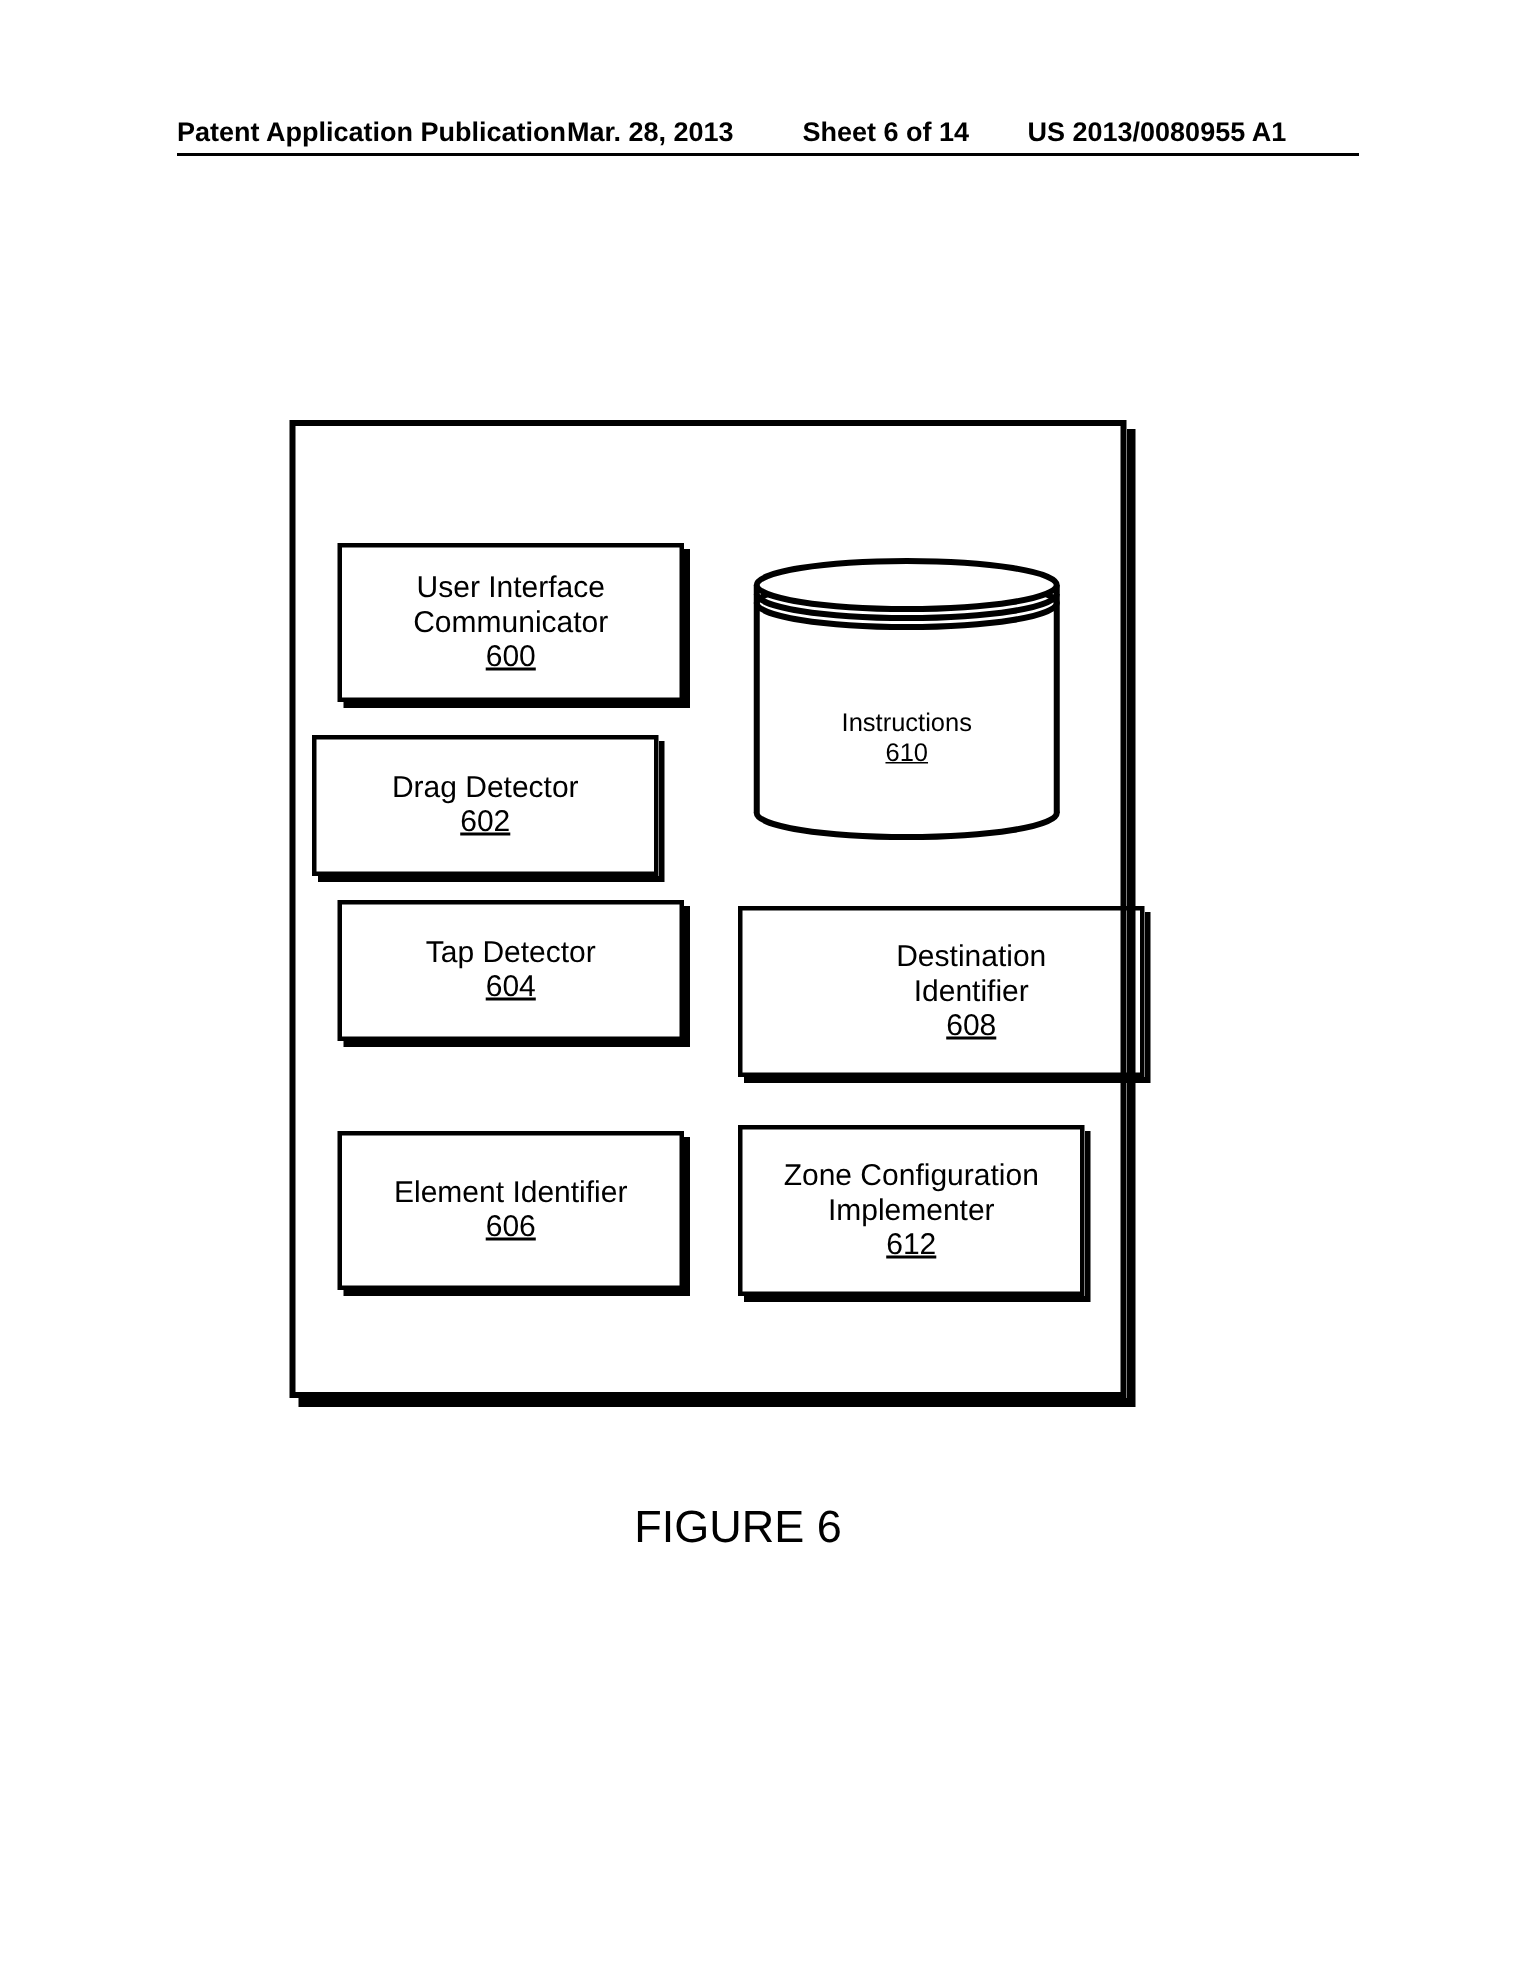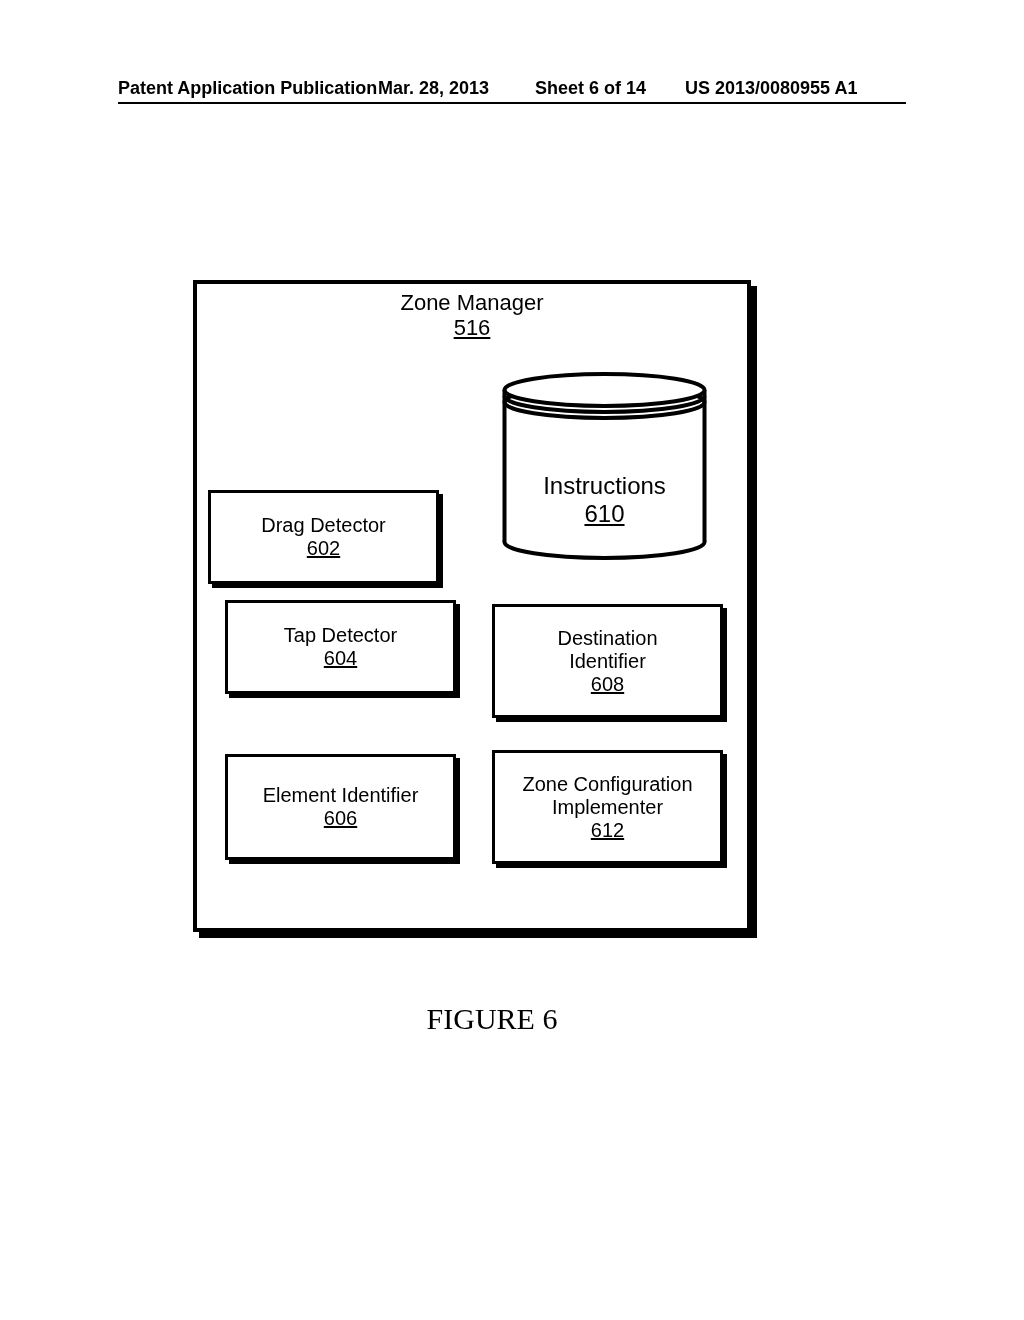--- a/index.html
+++ b/index.html
@@ -42,21 +42,20 @@
     box-shadow: 6px 6px 0 #000;
   }
 
   .figure-caption {
     position: absolute;
     top: 1002px;
     left: 0;
     width: 984px;
     text-align: center;
     font-size: 30px;
-    font-family: Liberation Serif, serif;
   }
 
   .title-block {
     text-align: center;
     margin-top: 6px;
     font-size: 22px;
     line-height: 1.15;
   }
   .title-block .ref { text-decoration: underline; }
 
@@ -73,56 +72,57 @@
   }
   .module .ref { text-decoration: underline; }
 
   
   .m600 { left: 28px; top: 78px;  width: 225px; height: 100px; }
   .m602 { left: 11px; top: 206px; width: 225px; height:  88px; }
   .m604 { left: 28px; top: 316px; width: 225px; height:  88px; }
   .m606 { left: 28px; top: 470px; width: 225px; height: 100px; }
 
   
-  .m608 { left: 295px; top: 320px; width: 225px; height: 108px; }
+  .m608 { left: 295px; top: 320px; width: 225px; height: 108px; padding-left: 40px; }
   .m612 { left: 295px; top: 466px; width: 225px; height: 108px; }
 
   
   .cylinder-wrap {
     position: absolute;
     left: 295px; top: 88px;
     width: 225px; height: 188px;
   }
   .cyl-label {
     position: absolute;
     left: 0; top: 100px;
     width: 225px;
     text-align: center;
-    font-size: 24px;
+    font-size: 17px;
     line-height: 1.15;
   }
   .cyl-label .ref { text-decoration: underline; }
 </style>
 </head>
 <body>
 
 <div class="page-header">
   <span class="hdr-pub">Patent Application Publication</span>
   <span class="hdr-date">Mar. 28, 2013</span>
   <span class="hdr-sheet">Sheet 6 of 14</span>
   <span class="hdr-num">US 2013/0080955 A1</span>
 </div>
 <div class="hdr-rule"></div>
 
 <div class="outer-box">
-  <div class="title-block">
-    <div>Zone Manager</div>
-    <div class="ref">516</div>
+
+  <div class="module m600">
+    <div>User Interface</div>
+    <div>Communicator</div>
+    <div class="ref">600</div>
   </div>
-
 
   <div class="module m602">
     <div>Drag Detector</div>
     <div class="ref">602</div>
   </div>
 
   <div class="module m604">
     <div>Tap Detector</div>
     <div class="ref">604</div>
   </div>

